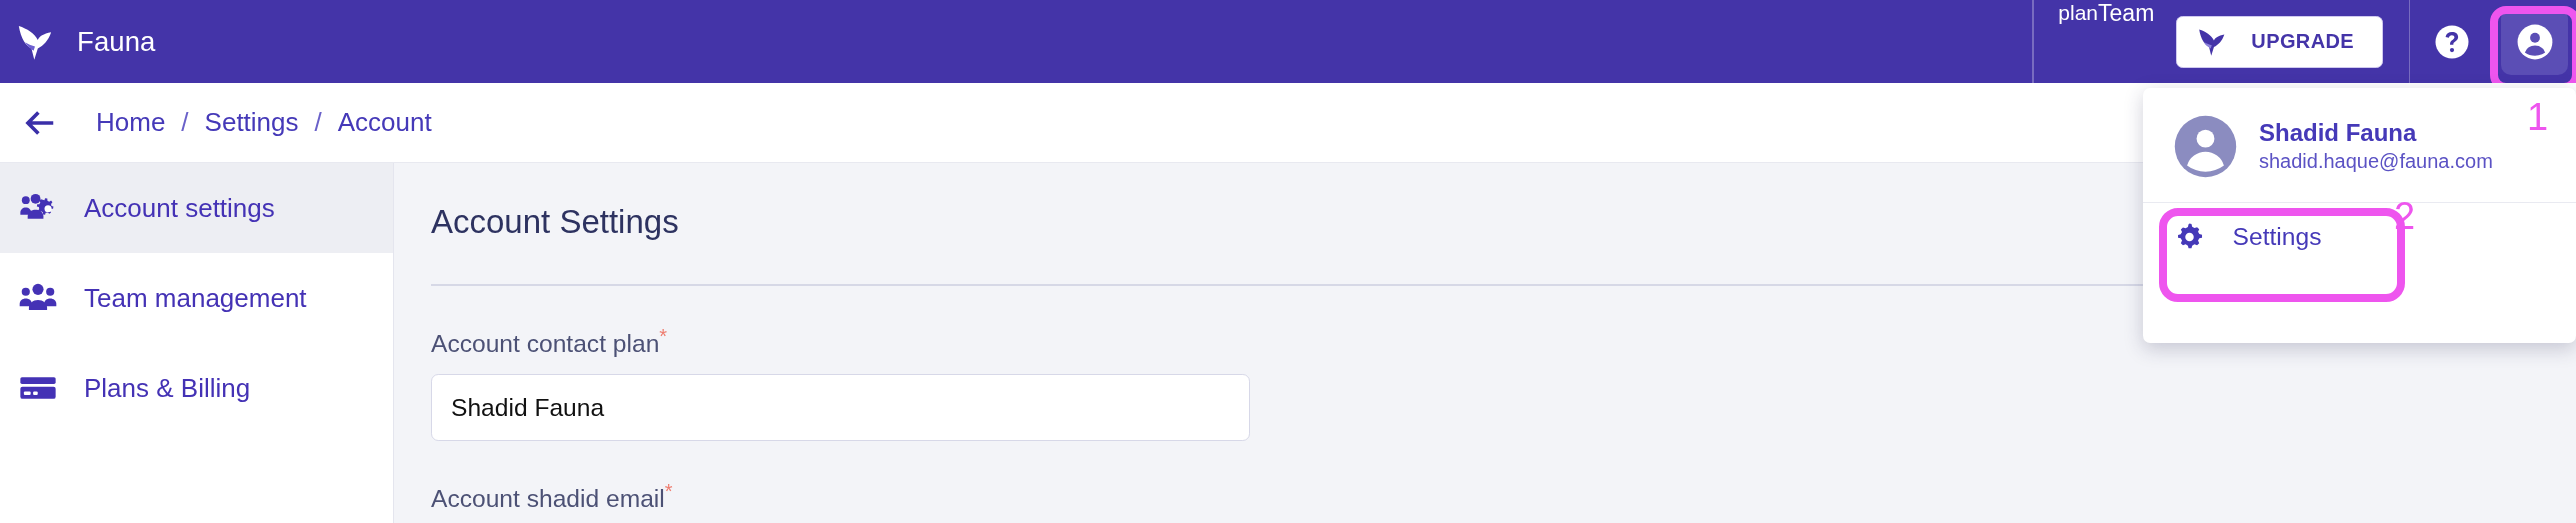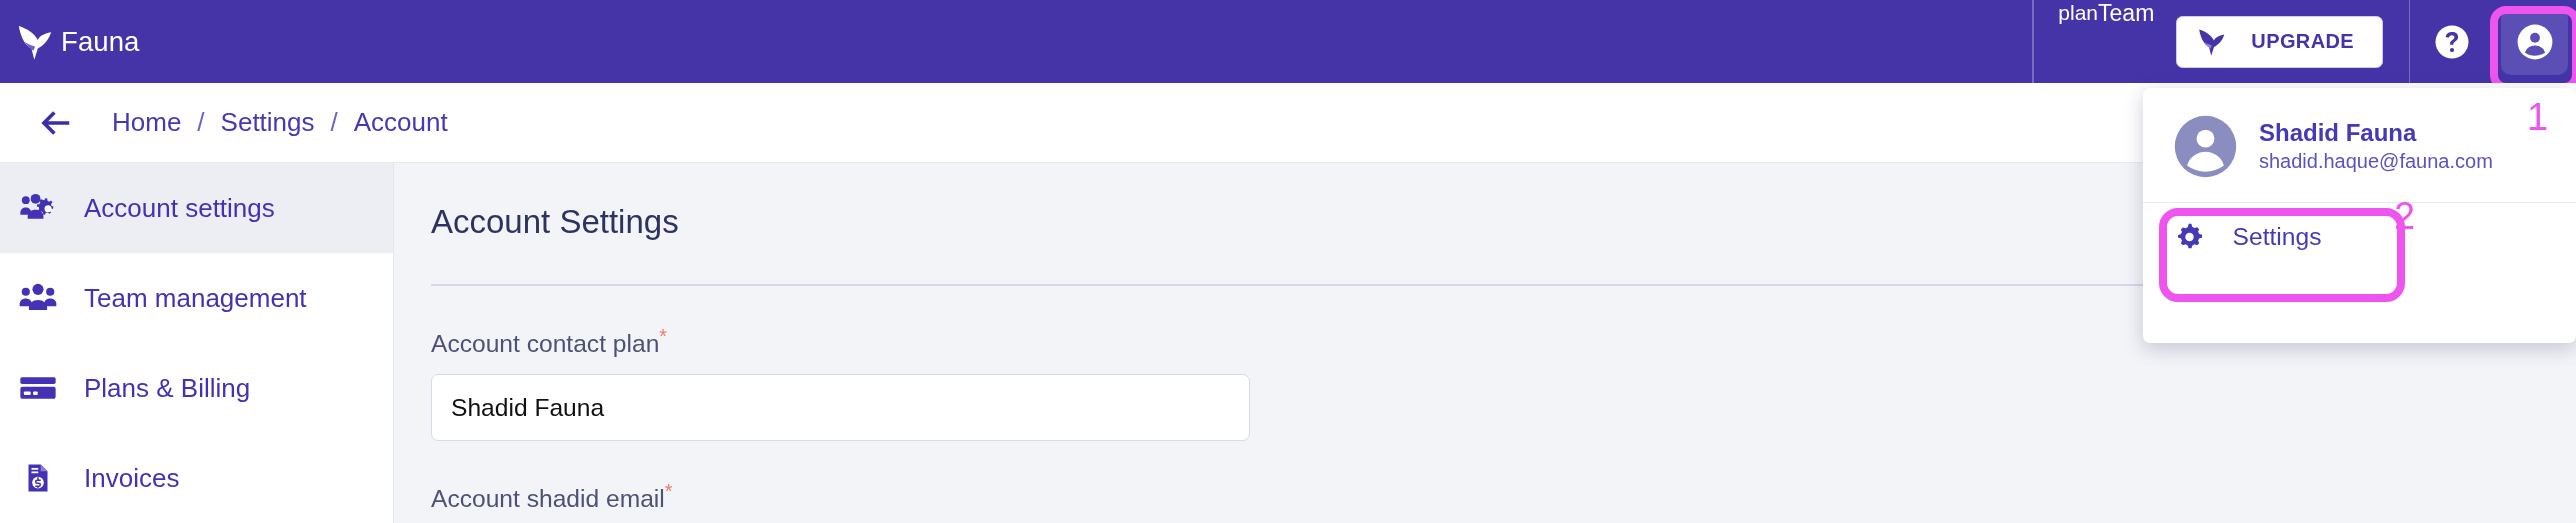--- a/index.html
+++ b/index.html
@@ -11,21 +11,21 @@
   }
   .app { position: relative; width: 2576px; height: 524px; }
 
   
   .topbar {
     position: absolute; top: 0; left: 0;
     width: 2576px; height: 83px;
     background: #4434A8;
     display: flex; align-items: center;
   }
-  .brand { display: flex; align-items: center; padding-left: 16px; gap: 0; }
+  .brand { display: flex; align-items: center; padding-left: 16px; gap: 16px; }
   .brand-logo { width: 45px; height: 45px; display: block; }
   .brand-name { color: #ffffff; font-size: 27.5px; letter-spacing: 0.1px; }
 
   .topbar-spacer { flex: 1 1 auto; }
 
   .top-right { display: flex; align-items: stretch; height: 83px; }
   .vsep { width: 1.4px; background: rgba(255,255,255,.28); align-self: stretch; }
 
   .plan-block {
     display: flex; flex-direction: row; justify-content: center;
@@ -79,21 +79,21 @@
     font-size: 38px; line-height: 1; font-weight: 400;
     pointer-events: none;
   }
 
   
   .crumbbar {
     position: absolute; top: 83px; left: 0;
     width: 2576px; height: 80px;
     background: #ffffff;
     border-bottom: 1.4px solid #e8e9f0;
-    display: flex; align-items: center; padding-left: 16px;
+    display: flex; align-items: center;
   }
   .back-arrow { margin-left: 20px; width: 38px; height: 38px; cursor: pointer; }
   .back-arrow svg { width: 38px; height: 38px; display: block; }
   .crumbs { display: flex; align-items: center; margin-left: 38px; gap: 16px; }
   .crumbs a { color: #4539B8; font-size: 26px; text-decoration: none; cursor: pointer; }
   .crumbs .sep { color: #6a61c9; font-size: 26px; }
 
   
   .sidebar {
     position: absolute; top: 163px; left: 0;
@@ -290,33 +290,20 @@
         <svg viewBox="0 0 28 22" xmlns="http://www.w3.org/2000/svg">
           <rect x="1" y="3" width="26" height="5" rx="1.2" fill="#4432B5"></rect>
           <rect x="1" y="10" width="26" height="9" rx="1.6" fill="#4432B5"></rect>
           <rect x="3.6" y="13.6" width="5" height="2.6" rx="0.8" fill="#FFFFFF"></rect>
           <rect x="10.4" y="13.6" width="3.4" height="2.6" rx="0.8" fill="#FFFFFF"></rect>
         </svg>
       </span>
       <span>Plans &amp; Billing</span>
     </div>
 
-    <div class="side-item">
-      <span class="ico">
-        <svg viewBox="0 0 28 22" xmlns="http://www.w3.org/2000/svg">
-          <path d="M7 1h9l5 5v15H7z" fill="#4432B5"></path>
-          <path d="M16 1l5 5h-5z" fill="#8b7fe0"></path>
-          <rect x="9.2" y="3.6" width="5" height="1.3" fill="#FFFFFF"></rect>
-          <rect x="9.2" y="6.2" width="5" height="1.3" fill="#FFFFFF"></rect>
-          <circle cx="14" cy="14.4" r="4.3" fill="#FFFFFF"></circle>
-          <path d="M14 10.9v1m0 5.1v1m1.6-5.4h-2.2a1.1 1.1 0 0 0 0 2.2h1.2a1.1 1.1 0 0 1 0 2.2h-2.2" stroke="#4432B5" stroke-width="1.1" fill="none" stroke-linecap="round"></path>
-        </svg>
-      </span>
-      <span>Invoices</span>
-    </div>
   </div>
 
   <div class="content">
     <div class="page-title">Account Settings</div>
     <div class="title-rule"></div>
 
     <div class="field">
       <div class="field-label">
         <span>Account contact plan</span><span class="req">*</span>
       </div>

